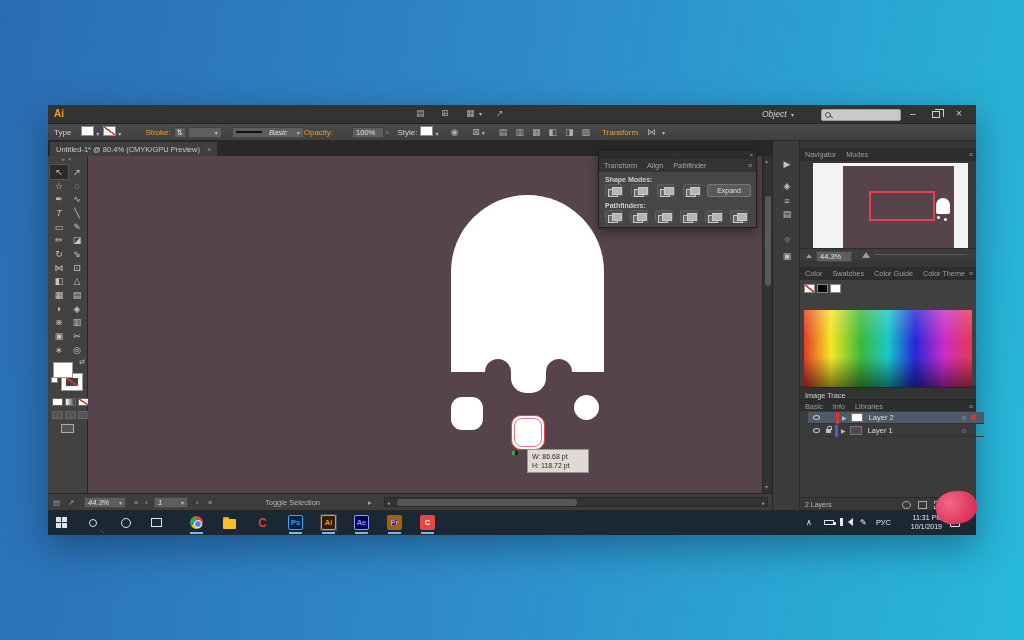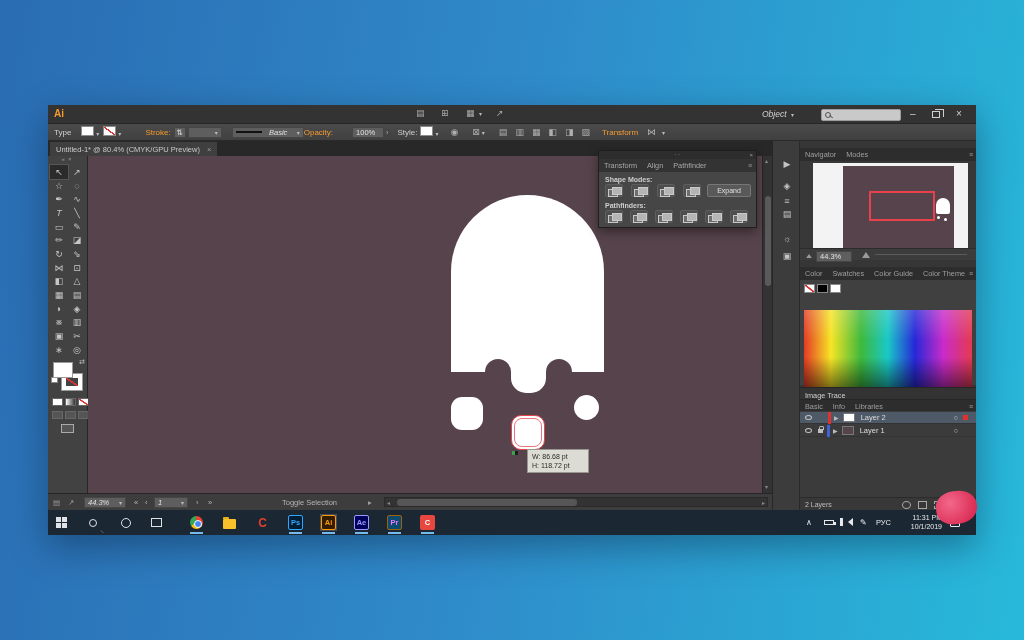--- a/index.html
+++ b/index.html
@@ -66,21 +66,21 @@
 .navbody{position:absolute;left:28px;top:13px;width:176px;height:94px;background:#383838}
 .navwhite{position:absolute;left:13px;top:2px;width:155px;height:90px;background:#f3f3f3}
 .navart{position:absolute;left:30px;top:3px;width:111px;height:84px;background:#57434b}
 .navproxy{position:absolute;left:56px;top:28px;width:66px;height:30px;border:2px solid #e8414b}
 .navghost{position:absolute;left:93px;top:32px;width:14px;height:16px;background:#fff;border-radius:7px 7px 2px 2px}
 .navdot{position:absolute;width:3px;height:3px;border-radius:50%;background:#fff}
 .navzoom{position:absolute;left:28px;top:107px;width:176px;height:12px;background:#3c3c3c;border-top:1px solid #2c2c2c}
 .mtn{width:0;height:0;border-left:4px solid transparent;border-right:4px solid transparent;border-bottom:6px solid #9a9a9a;display:inline-block}
 .spectrum{position:absolute;left:4px;top:30px;width:168px;height:86px;background:linear-gradient(to bottom,rgba(255,255,255,.18),rgba(255,255,255,0) 35%,rgba(0,0,0,0) 55%,rgba(0,0,0,.65)),linear-gradient(to right,#e43a25,#f7e526 16%,#3db93c 34%,#19c8c8 50%,#2727d8 66%,#c92bc9 83%,#e43a50)}
 .laybody{position:absolute;left:28px;top:270px;width:176px;height:86px;background:#3b3b3b}
-.layrow{position:absolute;left:0;width:176px;height:12px;border-bottom:1px solid #333;display:flex;align-items:center;font-size:7.5px;color:#ddd}
+.layrow{position:absolute;left:8px;width:176px;height:12px;border-bottom:1px solid #333;display:flex;align-items:center;font-size:7.5px;color:#ddd}
 .eye{width:7px;height:5px;border:1px solid #c4c4c4;border-radius:50%;margin-left:5px}
 .lock{width:5px;height:4px;background:#bfbfbf;position:relative;margin-left:6px}
 .lock::before{content:"";position:absolute;left:.5px;top:-3px;width:3px;height:3px;border:1px solid #bfbfbf;border-bottom:none;border-radius:2px 2px 0 0}
 .cbar{width:3px;height:12px;margin-left:5px}
 .thumb{width:12px;height:9px;border:1px solid #777;margin-left:4px}
 .laybot{position:absolute;left:28px;top:356px;width:176px;height:13px;background:#383838;border-top:1px solid #2b2b2b;font-size:7px;color:#bdbdbd}
 .lbic{position:absolute;top:2.5px;width:9px;height:8px;border:1px solid #a8a8a8}
 
 .pfpanel{position:absolute;left:550px;top:45px;width:159px;height:78px;background:#464646;border:1px solid #1f1f1f;box-shadow:0 4px 10px rgba(0,0,0,.4);z-index:5}
 .pfhead{position:absolute;left:0;top:0;width:157px;height:8px;background:#2d2d2d;color:#9a9a9a;font-size:6px;text-align:center}
@@ -334,21 +334,21 @@
           <i class="dd">▾</i>
         </span>
     <span class="r" style="left:86px;top:4px">«</span>
     <span class="r" style="left:97px;top:4px">‹</span>
     <span class="fld r" style="left:106px;top:3px;width:34px;justify-content:space-between">
           <i>1</i>
           <i class="dd">▾</i>
         </span>
     <span class="r" style="left:148px;top:4px">›</span>
     <span class="r" style="left:160px;top:4px">»</span>
-    <span class="r" style="left:234px;top:4px">Toggle Selection</span>
+    <span class="r" style="left:217px;top:4px">Toggle Selection</span>
     <span class="r" style="left:320px;top:4px;color:#9e9e9e">▸</span>
     <div class="track">
           <span class="r" style="left:2px;top:1px;font-size:6px;color:#888">◂</span>
           <div class="hthumb" style="left:12px"></div>
           <span class="r" style="right:2px;top:1px;font-size:6px;color:#888">▸</span>
         </div>
   </div>
 
   <div class="dock">
     <div class="dockstrip">
@@ -474,21 +474,21 @@
         </span>
     <span class="tkic" style="left:272px;background:rgba(255,255,255,.18)">
           <span class="tile" style="background:#331c00;border:1px solid #ff9a00;color:#ff9a00">Ai</span>
           <span class="runline"></span>
         </span>
     <span class="tkic" style="left:305px">
           <span class="tile" style="background:#00005b;border:1px solid #9999ff;color:#9999ff">Ae</span>
           <span class="runline"></span>
         </span>
     <span class="tkic" style="left:338px">
-          <span class="tile" style="background:#0c4a6e;border:1px solid #a16207;color:#ea77ff">Pr</span>
+          <span class="tile" style="background:#0c4a6e;border:5px solid #a16207;color:#ea77ff">Pr</span>
           <span class="runline"></span>
         </span>
     <span class="tkic" style="left:371px">
           <span class="tile" style="background:#e8473f;color:#fff">C</span>
           <span class="runline"></span>
         </span>
     <span class="tray" style="left:758px;top:8px">∧</span>
     <span class="batt" style="left:776px"></span>
     <span class="spk" style="left:800px"></span>
     <span class="tray" style="left:812px;top:8px;font-size:8px">✎</span>

